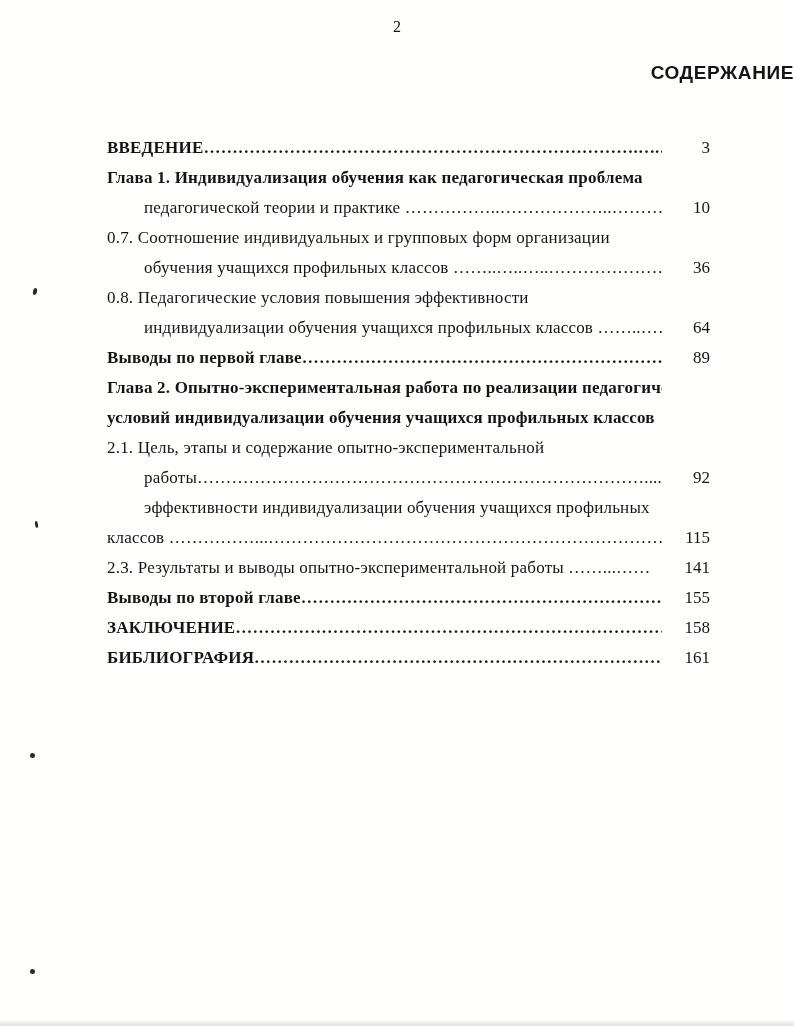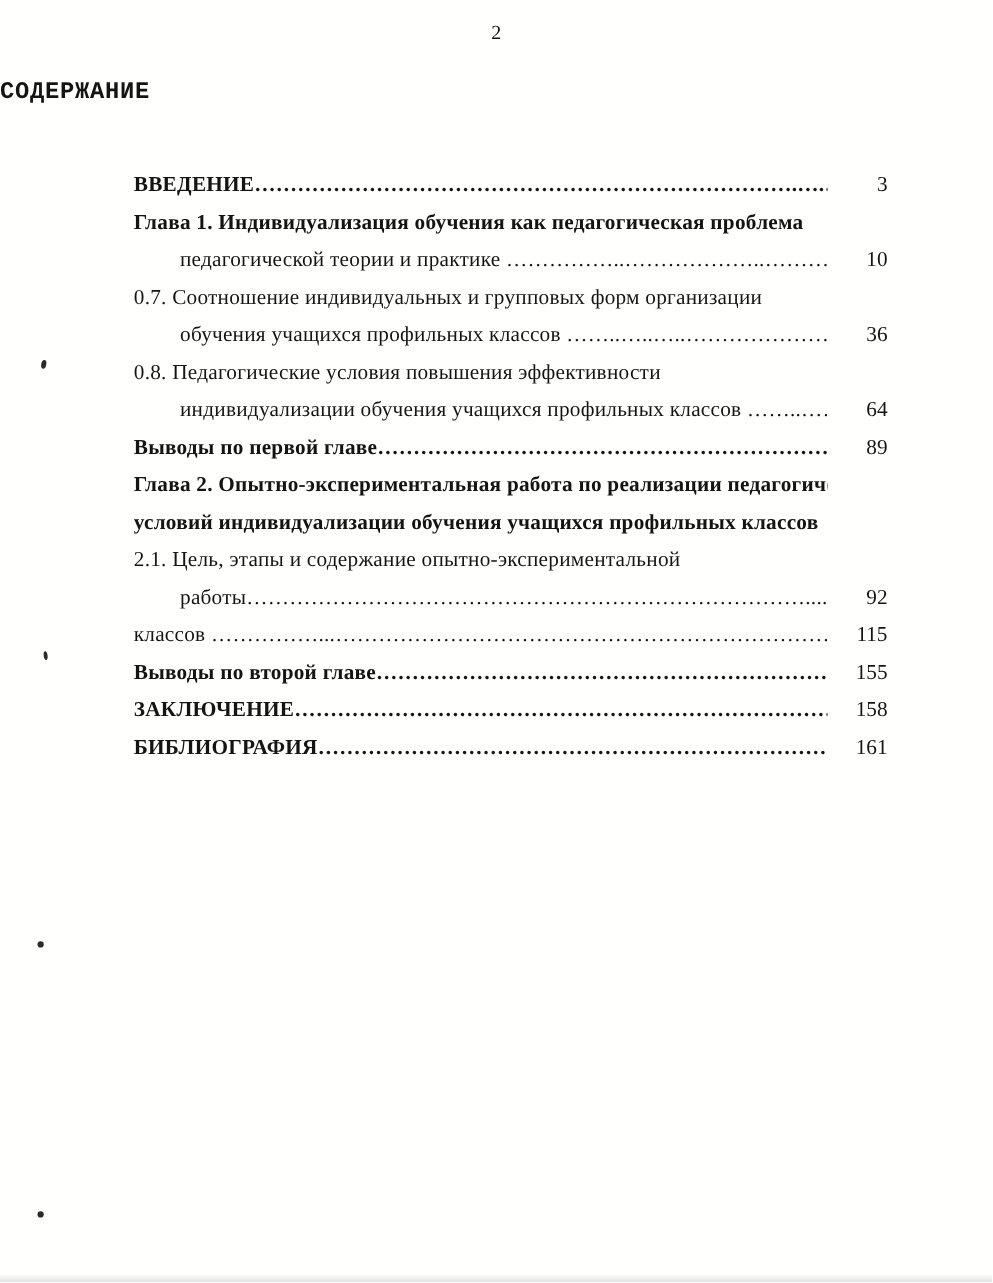--- a/index.html
+++ b/index.html
@@ -30,22 +30,22 @@
     left: 0;
     right: 0;
     text-align: center;
     font-size: 16px;
   }
   .doc-title {
     position: absolute;
     top: 62px;
     left: 0;
     right: 0;
-    text-align: left;
-    font-family: Liberation Mono, monospace;
+    text-align: right;
+    font-family: Liberation Sans, sans-serif;
     font-weight: 700;
     font-size: 19px;
     letter-spacing: 0.6px;
   }
   .toc {
     position: absolute;
     top: 133px;
     left: 107px;
     right: 84px;
   }
@@ -133,22 +133,30 @@
   </div>
       <div class="row">
     <div class="text">2.1.  Цель, этапы и содержание опытно-экспериментальной</div>
     <div class="pagenum"></div>
   </div>
       <div class="row">
     <div class="text indent">работы……………………………………………………………………....  ……..</div>
     <div class="pagenum">92</div>
   </div>
       <div class="row">
+    <div class="text indent">эффективности индивидуализации обучения учащихся профильных</div>
+    <div class="pagenum"></div>
+  </div>
+      <div class="row">
     <div class="text">классов   ……………...………………………………………………………………..</div>
     <div class="pagenum">115</div>
+  </div>
+      <div class="row">
+    <div class="text">2.3.  Результаты и выводы опытно-экспериментальной работы ……...……</div>
+    <div class="pagenum">141</div>
   </div>
       <div class="row">
     <div class="text bold">Выводы по второй главе…………………………………………………………….…</div>
     <div class="pagenum">155</div>
   </div>
       <div class="row">
     <div class="text bold">ЗАКЛЮЧЕНИЕ……………………………………………………………………….</div>
     <div class="pagenum">158</div>
   </div>
       <div class="row">

